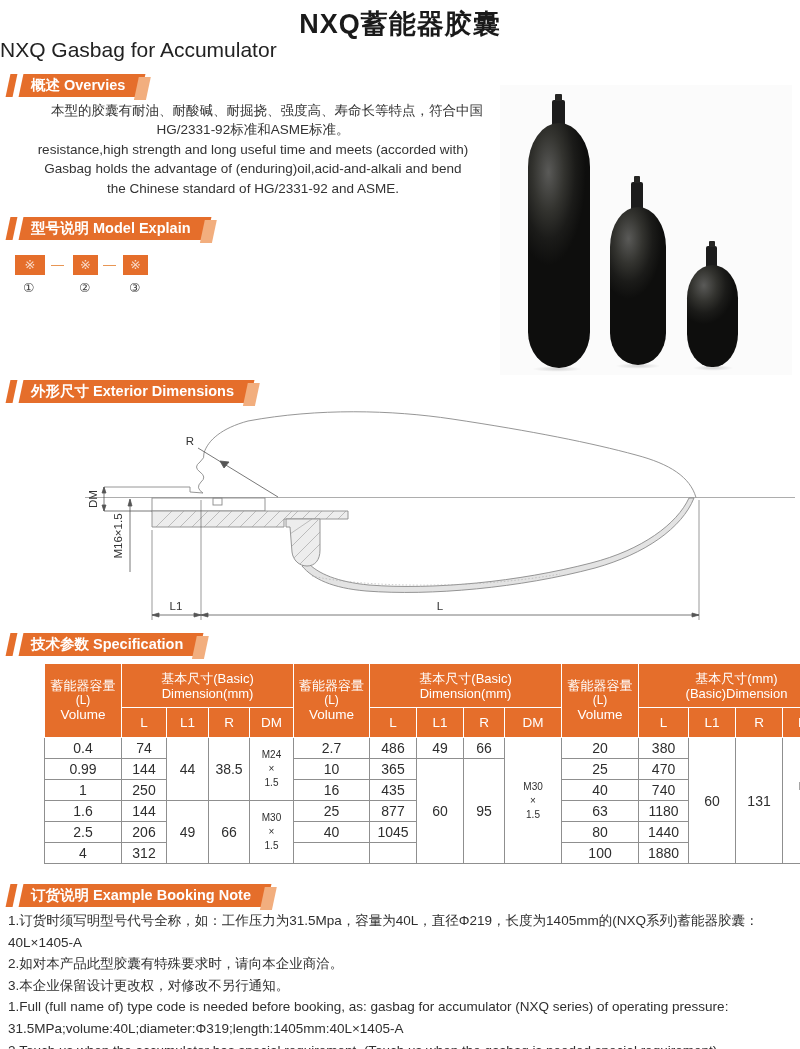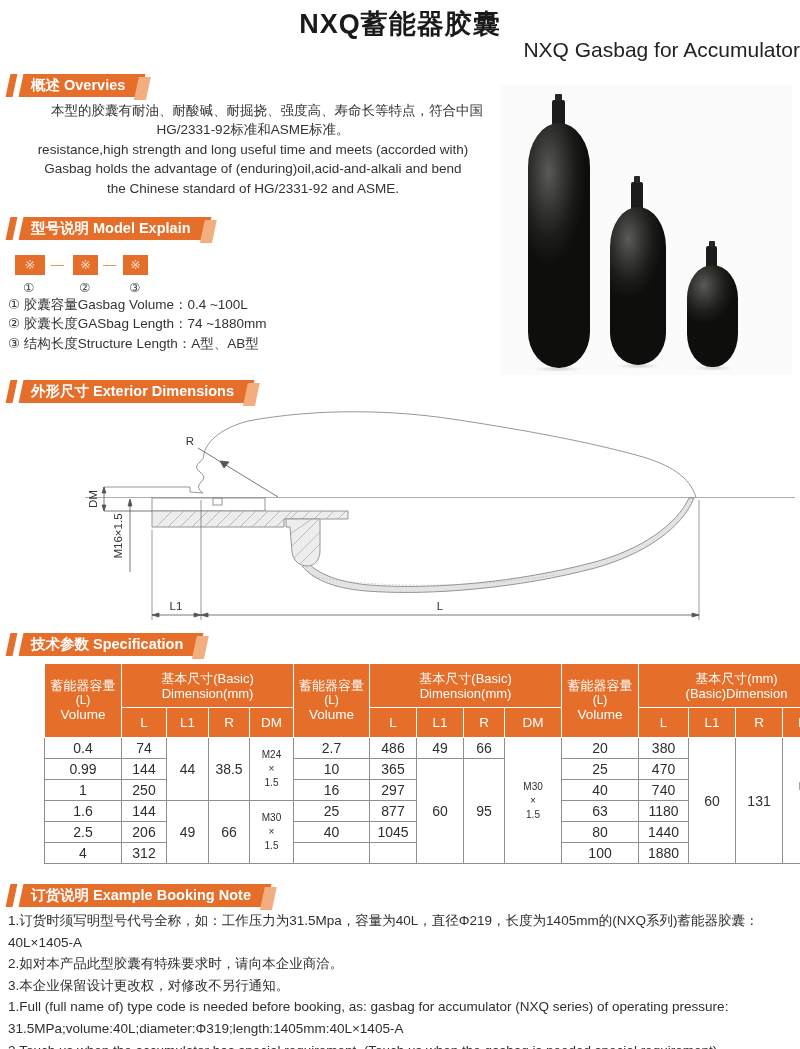--- a/index.html
+++ b/index.html
@@ -3,21 +3,21 @@
 <meta charset="utf-8">
 <style>
   html,body{margin:0;padding:0;background:#ffffff;}
   *{box-sizing:border-box;}
   body{font-family:"Liberation Sans","DejaVu Sans",sans-serif;color:#3a3a3a;}
   #page{position:relative;width:800px;height:1049px;background:#fff;overflow:hidden;}
 
   
   .title-zh{position:absolute;top:6px;left:0;width:800px;text-align:center;
     font-size:27px;font-weight:700;color:#1a1a1a;letter-spacing:1px;}
-  .title-en{position:absolute;top:38px;left:0;width:800px;text-align:right;
+  .title-en{position:absolute;top:38px;left:0;width:800px;text-align:left;
     font-size:21px;font-weight:500;color:#222;}
 
   
   .sec{position:absolute;left:8px;height:23px;display:flex;align-items:stretch;}
   .sec-accent{width:7px;background:#E56E2B;transform:skewX(-12deg);margin-right:6px;}
   .sec-bar{position:relative;background:#E56E2B;transform:skewX(-12deg);
     padding:0 18px 0 10px;z-index:0;}
   .sec-bar::after{content:"";position:absolute;right:-6px;top:3px;width:12px;height:23px;
     background:#F2AE7E;z-index:-1;}
   .sec-bar .t{display:inline-block;transform:skewX(12deg);color:#fff;
@@ -92,25 +92,20 @@
     </div>
   </div>
   <div class="mbox" style="left:15px;top:255px;">※</div>
   <div class="mdash" style="left:51px;top:258px;">—</div>
   <div class="mbox" style="left:73px;top:255px;width:25px;">※</div>
   <div class="mdash" style="left:103px;top:258px;">—</div>
   <div class="mbox" style="left:123px;top:255px;width:25px;">※</div>
   <div class="mcirc" style="left:23px;top:280px;">①</div>
   <div class="mcirc" style="left:79px;top:280px;">②</div>
   <div class="mcirc" style="left:129px;top:280px;">③</div>
-  <div class="mitems">
-    <div>① 胶囊容量Gasbag Volume：0.4 ~100L</div>
-    <div>② 胶囊长度GASbag Length：74 ~1880mm</div>
-    <div>③ 结构长度Structure Length：A型、AB型</div>
-  </div>
 
   <div class="photo">
 
     <div class="bshadow" style="left:22px;bottom:2px;width:70px;"></div>
     <div class="stem" style="left:52px;top:15px;width:13px;height:28px;"></div>
     <div class="stemtip" style="left:55px;top:9px;width:7px;height:7px;"></div>
     <div class="bladder" style="left:28px;top:38px;width:62px;height:245px;border-radius:31px 31px 31px 31px / 44px 44px 36px 36px;"></div>
 
     <div class="bshadow" style="left:106px;bottom:5px;width:64px;"></div>
     <div class="stem" style="left:131px;top:97px;width:12px;height:28px;"></div>
@@ -308,21 +303,21 @@
         <td>365</td>
         <td rowspan="5">60</td>
         <td rowspan="5">95</td>
         <td>25</td>
         <td>470</td>
       </tr>
       <tr>
         <td>1</td>
         <td>250</td>
         <td>16</td>
-        <td>297</td>
+        <td>435</td>
         <td>40</td>
         <td>740</td>
       </tr>
       <tr>
         <td>1.6</td>
         <td>144</td>
         <td rowspan="3">49</td>
         <td rowspan="3">66</td>
         <td rowspan="3" class="dm">M30
 ×

